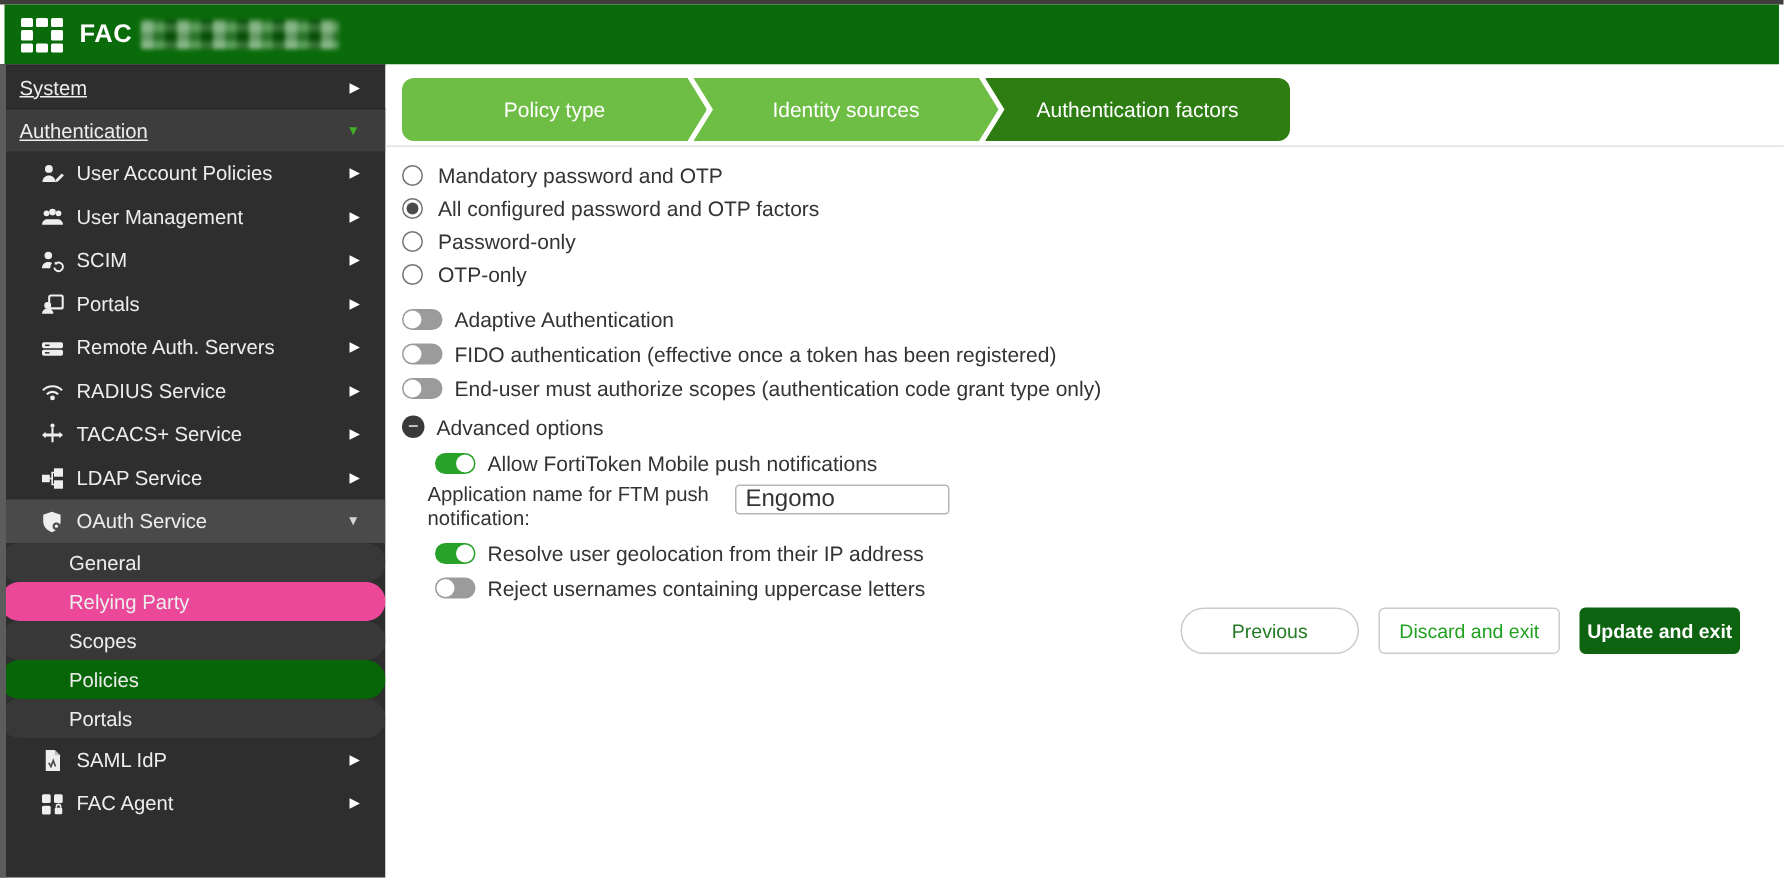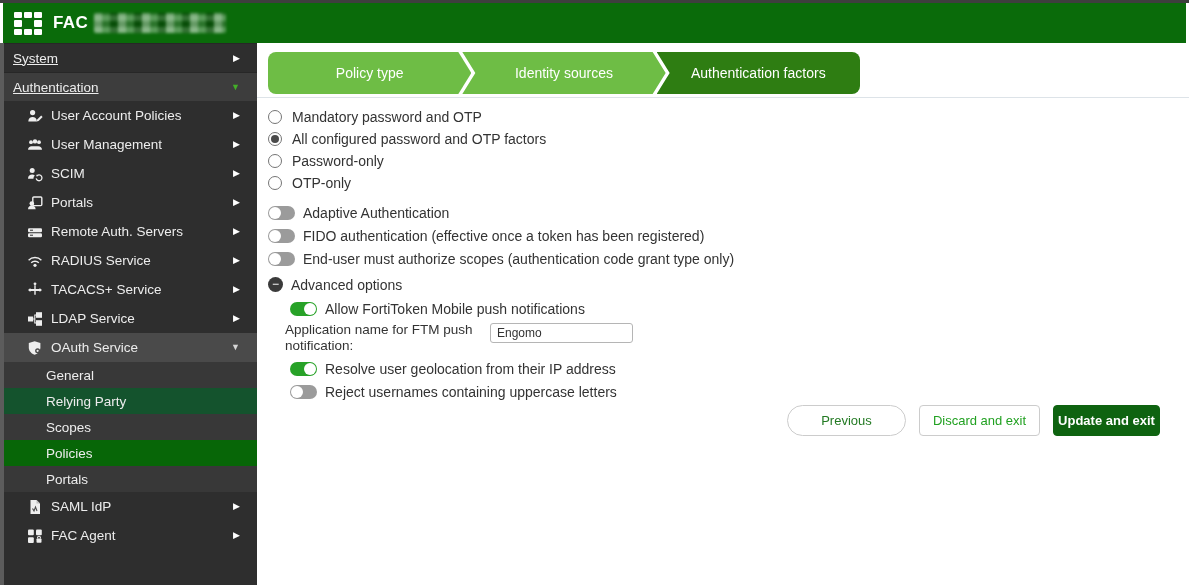--- a/index.html
+++ b/index.html
@@ -28,22 +28,22 @@
   .nav-row { display:flex; align-items:center; height:29px; position:relative; cursor:pointer; }
   .nav-top { padding-left:13px; border-top:1px solid #272727;text-decoration:underline; }
   .nav-top.expanded { background:#3d3d3d; }
   .nav-sub { padding-left:27px; }
   .nav-sub.open-section { background:#4a4a4a; }
   .icon { width:17px; height:16px; margin-right:7px; flex:none; display:inline-flex; }
   .icon svg { width:16px; height:16px; }
   .caret { position:absolute; right:17px; font-size:9px; color:#fff; line-height:1; }
   .caret.green { color:#43af28; }
   .caret.grey { color:#d6d6d6; }
-  .submenu .nav-row { height:26px; padding-left:46px; background:#383838; }
-  .submenu .nav-row[data-state="hover"] { background:#14532d; }
+  .submenu .nav-row { height:26px; padding-left:46px; background:#383838;border-radius:13px; }
+  .submenu .nav-row[data-state="hover"] { background:#ec4899; }
   .submenu .nav-row[data-state="selected"] { background:#076607; }
 
   
   .content { position:absolute; left:257px; top:43px; right:0; bottom:0; background:#fff;
     padding:9px 0 0 11px; font-size:14px; color:#333; }
 
   .wizard { display:flex; width:592px; height:42px; }
   .step { flex:1; display:flex; align-items:center; justify-content:center;
     color:#fff; font-size:14px; background:#6ebd45; cursor:pointer; }
   .step-first { border-radius:8px 0 0 8px;
@@ -71,21 +71,21 @@
 
   .adv-head { display:flex; align-items:center; height:25px; margin-top:2px; cursor:pointer; }
   .minus-icon { width:15px; height:15px; border-radius:50%; background:#3a3a3a; color:#fff;
     display:flex; align-items:center; justify-content:center; font-size:12px; line-height:1;
     margin-right:8px; flex:none; }
   .minus-icon::before { content:"−"; margin-top:-1px; }
   .adv-body { padding-left:22px; }
   .ftm-row { display:flex; align-items:flex-start; margin:2px 0 3px -5px; }
   .ftm-label { width:205px; font-size:13.5px; line-height:16px; color:#333; }
   .ftm-input { width:143px; height:20px; border:1px solid #b5b5b5; border-radius:3px;
-    font-size:12px; padding:0 6px; color:#333; font-family:inherit; margin-top:1px; outline:none; }
+    font-size:16px; padding:0 6px; color:#333; font-family:inherit; margin-top:1px; outline:none; }
 
   .actions { position:absolute; right:29px; top:362px; display:flex; gap:13px; }
   .btn { height:31px; display:flex; align-items:center; justify-content:center;
     font-size:13px; cursor:pointer; background:#fff; }
   .btn-previous { width:119px; border:1px solid #ccc; border-radius:16px; color:#237a23; }
   .btn-discard { width:121px; border:1px solid #ccc; border-radius:4px; color:#21a121; }
   .btn-update  { width:107px; border:1px solid #0e6310; border-radius:4px;
     background:#0e6310; color:#fff; font-weight:bold; }
 </style>
 </head>

